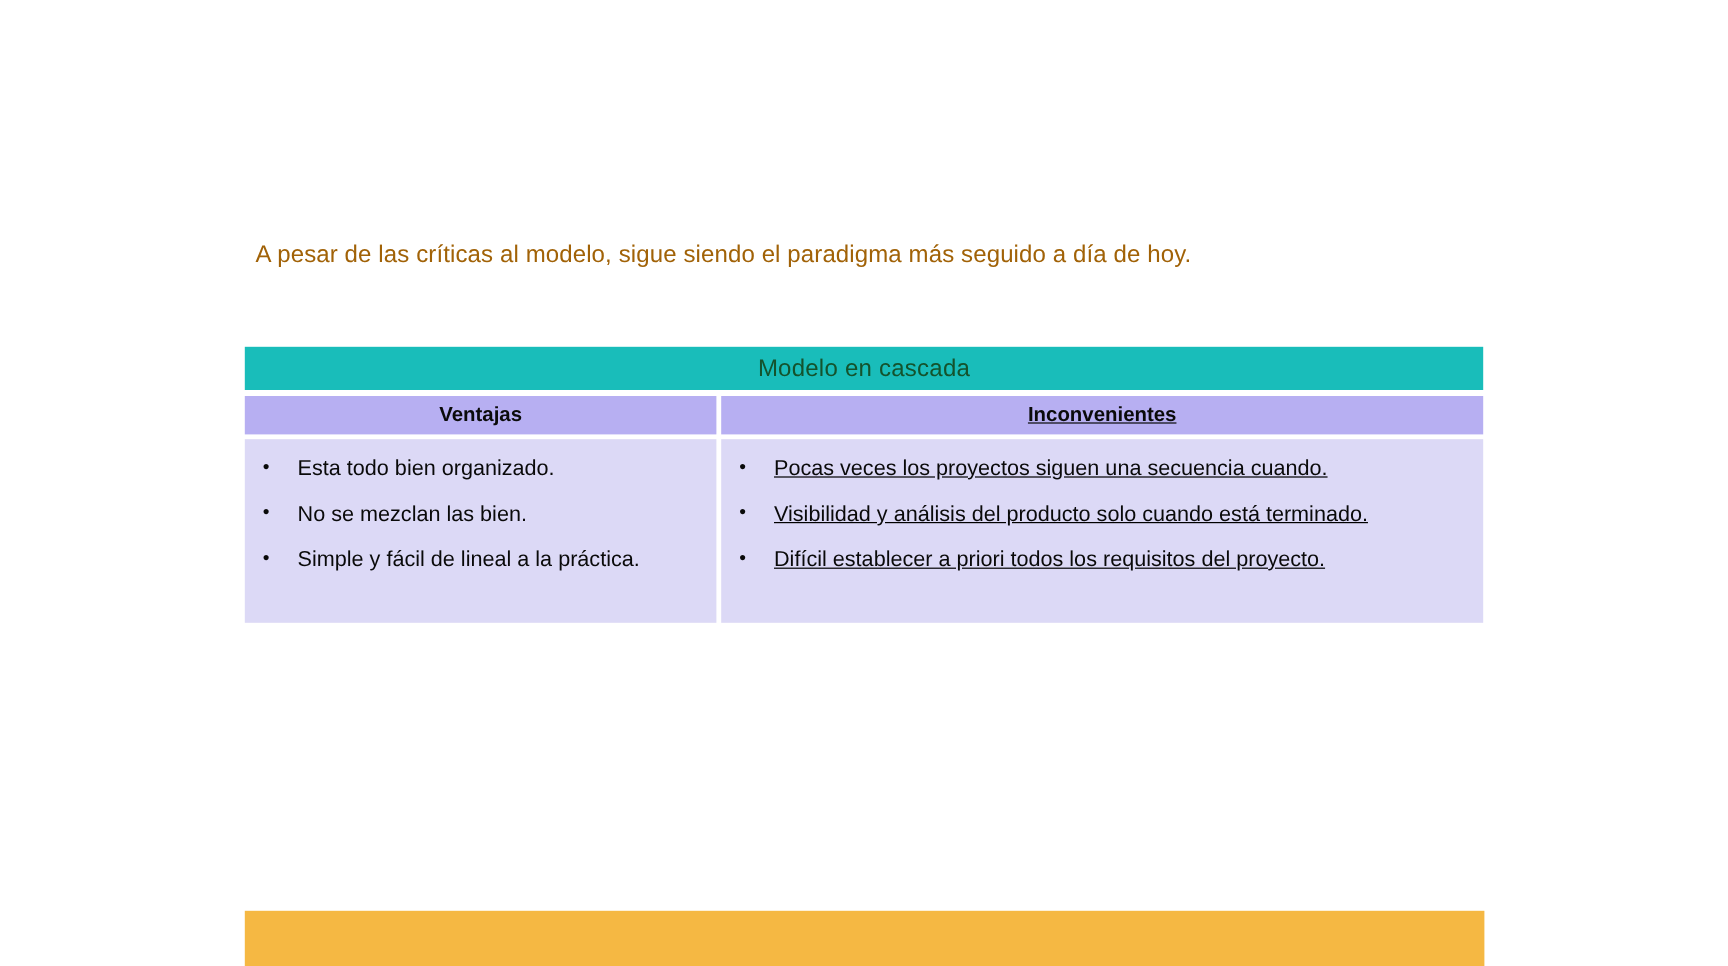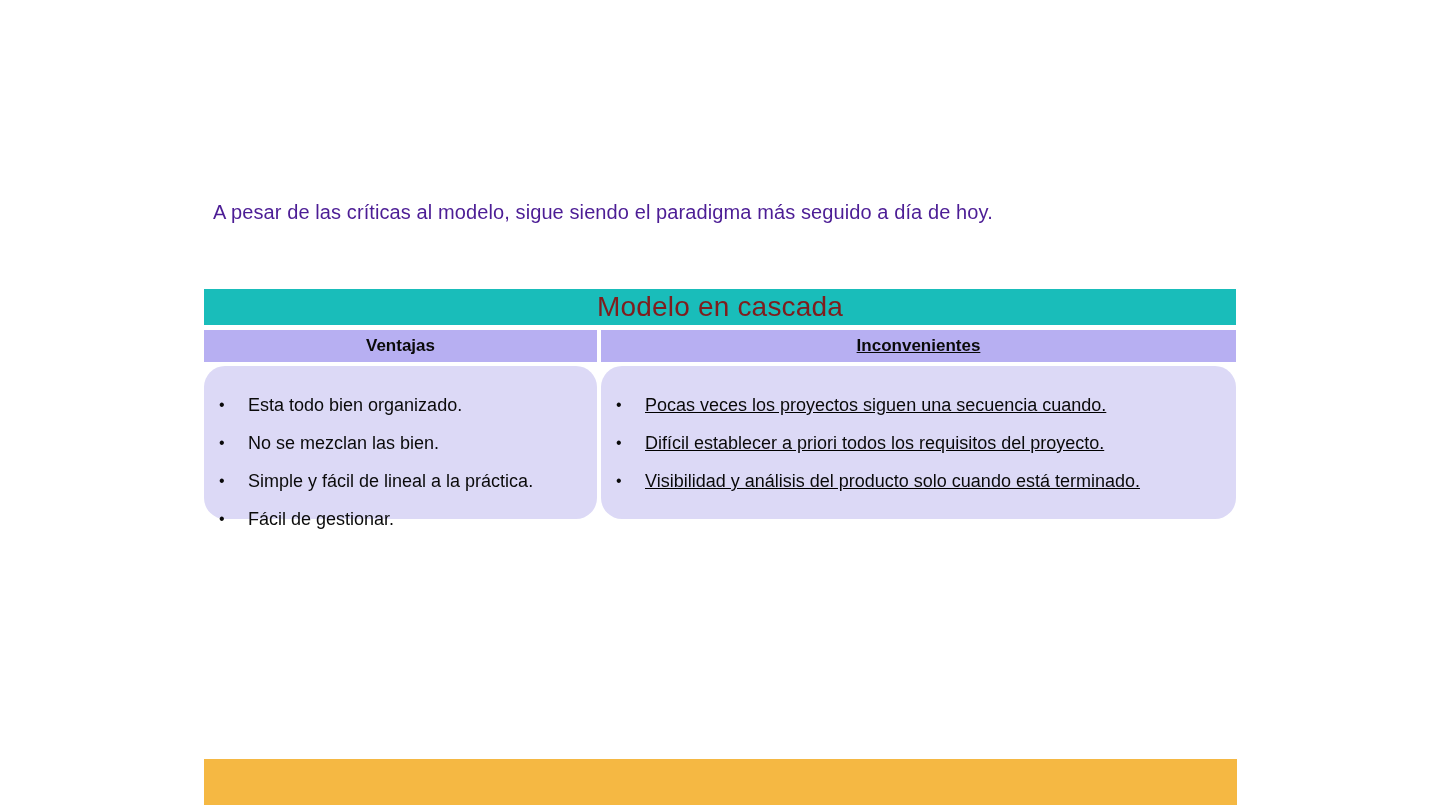--- a/index.html
+++ b/index.html
@@ -15,34 +15,34 @@
     background: #ffffff;
     overflow: hidden;
   }
   .intro {
     position: absolute;
     left: 213px;
     top: 198px;
     width: 1100px;
     font-size: 20px;
     line-height: 28px;
-    color: #4c1d95;
+    color: #a16207;
     letter-spacing: 0.1px;
   }
   .table {
     position: absolute;
     left: 204px;
     top: 289px;
     width: 1032px;
   }
   .title-row {
     height: 36px;
     background: #19bdba;
-    color: #7f1d1d;
-    font-size: 28px;
+    color: #14532d;
+    font-size: 20px;
     display: flex;
     align-items: center;
     justify-content: center;
     letter-spacing: 0.2px;
   }
   .header-row {
     margin-top: 5px;
     display: flex;
     gap: 4px;
   }
@@ -60,22 +60,21 @@
   .col-right { flex: 1; text-decoration: underline; }
   .body-row {
     margin-top: 4px;
     display: flex;
     gap: 4px;
   }
   .body-cell {
     background: #dcd9f6;
     height: 153px;
     box-sizing: border-box;
-    padding-top: 20px;
-    border-radius: 21px;
+    padding-top: 5px;
   }
   .bullet-list {
     list-style: none;
     margin: 0;
     padding: 0;
   }
   .bullet-list li {
     position: relative;
     padding-left: 44px;
     font-size: 18px;
@@ -114,28 +113,27 @@
       <div class="header-cell col-left">Ventajas</div>
       <div class="header-cell col-right">Inconvenientes</div>
     </div>
 
     <div class="body-row">
       <div class="body-cell col-left">
         <ul class="bullet-list">
           <li>Esta todo bien organizado.</li>
           <li>No se mezclan las bien.</li>
           <li>Simple y fácil de lineal a la práctica.</li>
-          <li>Fácil de gestionar.</li>
         </ul>
       </div>
       <div class="body-cell col-right">
         <ul class="bullet-list">
           <li>Pocas veces los proyectos siguen una secuencia cuando.</li>
+          <li>Visibilidad y análisis del producto solo cuando está terminado.</li>
           <li>Difícil establecer a priori todos los requisitos del proyecto.</li>
-          <li>Visibilidad y análisis del producto solo cuando está terminado.</li>
         </ul>
       </div>
     </div>
 
   </div>
 
   <div class="footer-bar"></div>
 
 </div>
 

